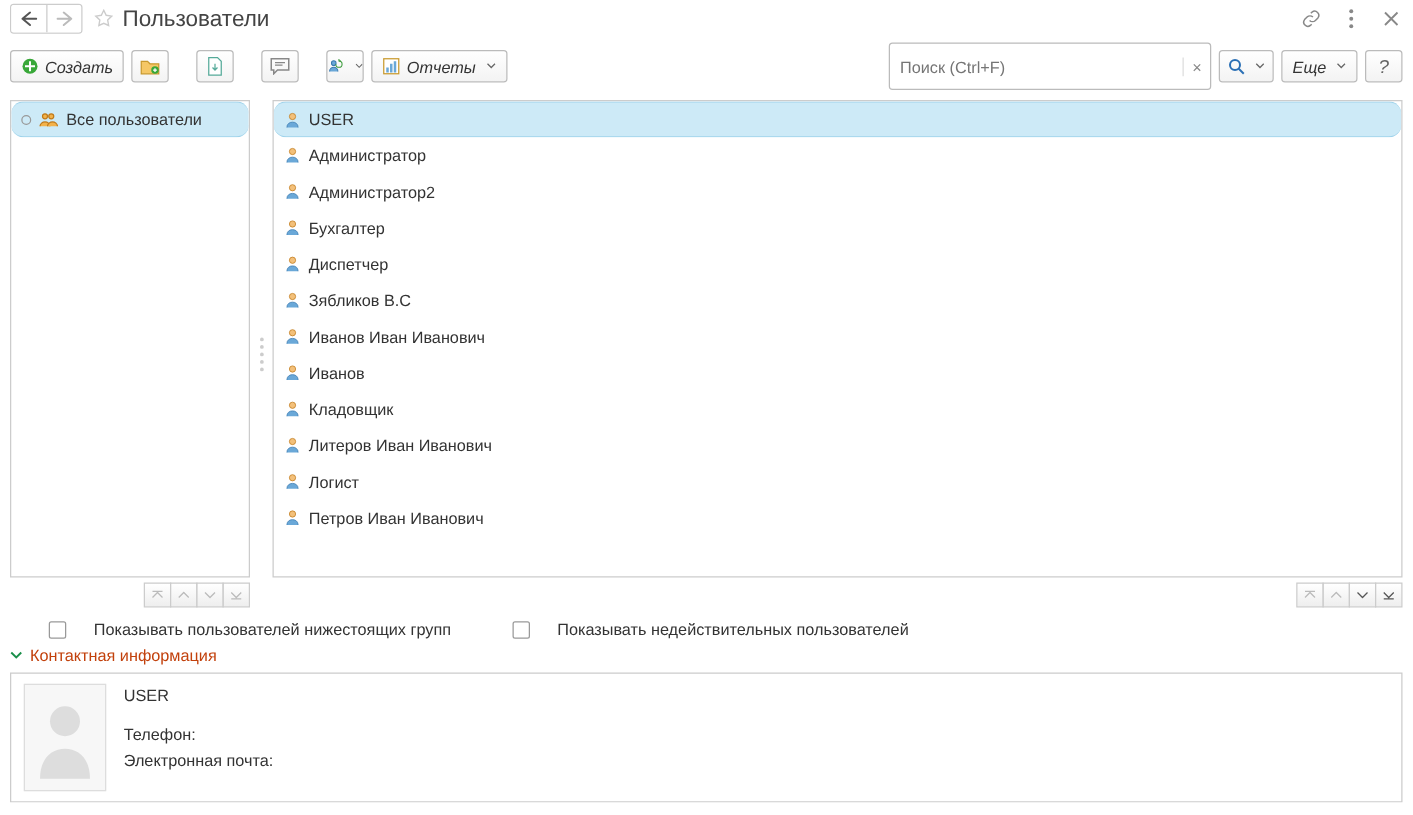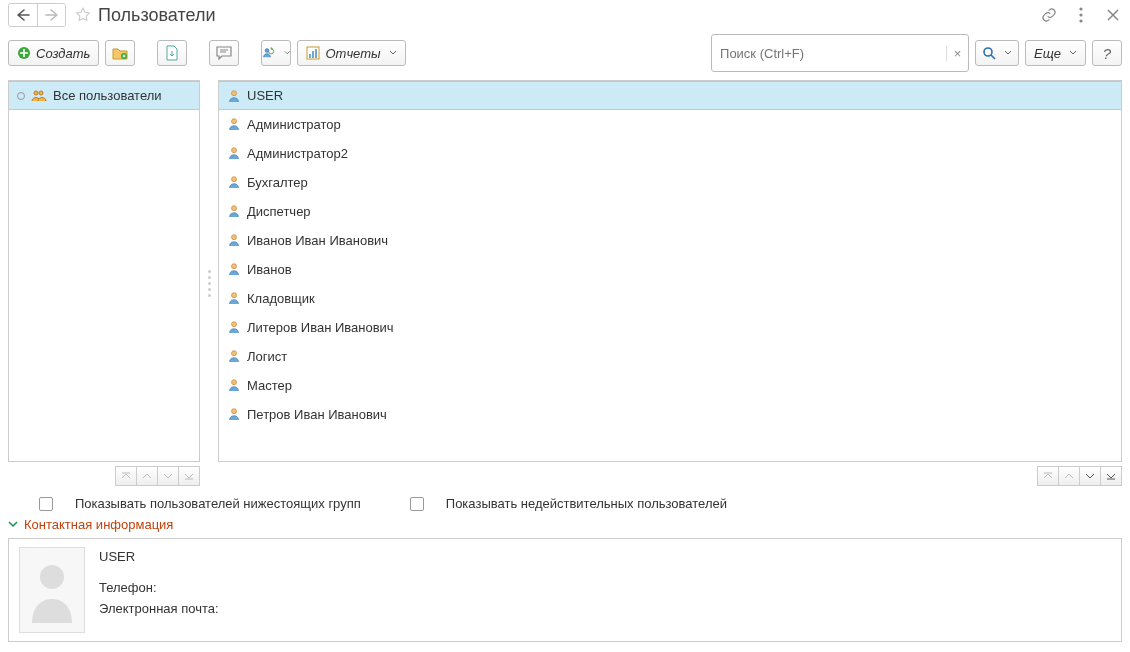--- a/index.html
+++ b/index.html
@@ -58,21 +58,21 @@
   .right-panel { flex: 1; display: flex; flex-direction: column; }
   .gutter { width: 6px; display: flex; flex-direction: column; justify-content: center; align-items: center; gap: 3px; }
   .gutter span { width: 3px; height: 3px; background: #ccc; border-radius: 50%; }
 
   .tree-box, .list-box {
     border: 1px solid #ccc; background: #fff; height: 382px; overflow: hidden; position: relative;
   }
   .tree-row, .list-row {
     display: flex; align-items: center; height: 29px; padding: 0 8px; gap: 6px; border-bottom: 1px solid transparent;
   }
-  .tree-row.selected, .list-row.selected { background: #cdeaf7; border-top: 1px solid #9fd3eb; border-bottom: 1px solid #9fd3eb; }
+  .tree-row.selected, .list-row.selected { background: #cdeaf7; border-top: 1px solid #9fd3eb; border-bottom: 1px solid #9fd3eb; border-radius: 10px; }
   .tree-row .circ { width: 8px; height: 8px; border: 1px solid #999; border-radius: 50%; }
   .user-ico { width: 14px; height: 14px; }
   .list-box { overflow-y: hidden; }
   .list-rows { height: 100%; overflow: hidden; }
 
   .nav-ctrls { display: flex; justify-content: flex-end; margin-top: 4px; }
   .nav-ctrls .sm {
     width: 22px; height: 20px; border: 1px solid #ccc; background: linear-gradient(#fff,#eee);
     display: inline-flex; align-items: center; justify-content: center; cursor: pointer; margin-left: -1px;
   }
@@ -301,20 +301,27 @@
               <circle cx="7" cy="4.2" r="2.5" fill="#f3c07a" stroke="#c07a1a" stroke-width="0.6"></circle>
               <path d="M2.5 13c0-2.8 2-4.3 4.5-4.3s4.5 1.5 4.5 4.3" fill="#6aa8d8" stroke="#3a7ab0" stroke-width="0.6"></path>
             </svg>
             <span>Диспетчер</span>
           </div>
           <div class="list-row">
             <svg class="user-ico" width="14" height="14" viewBox="0 0 14 14">
               <circle cx="7" cy="4.2" r="2.5" fill="#f3c07a" stroke="#c07a1a" stroke-width="0.6"></circle>
               <path d="M2.5 13c0-2.8 2-4.3 4.5-4.3s4.5 1.5 4.5 4.3" fill="#6aa8d8" stroke="#3a7ab0" stroke-width="0.6"></path>
             </svg>
+            <span>Зябликов В.С</span>
+          </div>
+          <div class="list-row">
+            <svg class="user-ico" width="14" height="14" viewBox="0 0 14 14">
+              <circle cx="7" cy="4.2" r="2.5" fill="#f3c07a" stroke="#c07a1a" stroke-width="0.6"></circle>
+              <path d="M2.5 13c0-2.8 2-4.3 4.5-4.3s4.5 1.5 4.5 4.3" fill="#6aa8d8" stroke="#3a7ab0" stroke-width="0.6"></path>
+            </svg>
             <span>Иванов Иван Иванович</span>
           </div>
           <div class="list-row">
             <svg class="user-ico" width="14" height="14" viewBox="0 0 14 14">
               <circle cx="7" cy="4.2" r="2.5" fill="#f3c07a" stroke="#c07a1a" stroke-width="0.6"></circle>
               <path d="M2.5 13c0-2.8 2-4.3 4.5-4.3s4.5 1.5 4.5 4.3" fill="#6aa8d8" stroke="#3a7ab0" stroke-width="0.6"></path>
             </svg>
             <span>Иванов</span>
           </div>
           <div class="list-row">
@@ -330,27 +337,20 @@
               <path d="M2.5 13c0-2.8 2-4.3 4.5-4.3s4.5 1.5 4.5 4.3" fill="#6aa8d8" stroke="#3a7ab0" stroke-width="0.6"></path>
             </svg>
             <span>Литеров Иван Иванович</span>
           </div>
           <div class="list-row">
             <svg class="user-ico" width="14" height="14" viewBox="0 0 14 14">
               <circle cx="7" cy="4.2" r="2.5" fill="#f3c07a" stroke="#c07a1a" stroke-width="0.6"></circle>
               <path d="M2.5 13c0-2.8 2-4.3 4.5-4.3s4.5 1.5 4.5 4.3" fill="#6aa8d8" stroke="#3a7ab0" stroke-width="0.6"></path>
             </svg>
             <span>Логист</span>
-          </div>
-          <div class="list-row">
-            <svg class="user-ico" width="14" height="14" viewBox="0 0 14 14">
-              <circle cx="7" cy="4.2" r="2.5" fill="#f3c07a" stroke="#c07a1a" stroke-width="0.6"></circle>
-              <path d="M2.5 13c0-2.8 2-4.3 4.5-4.3s4.5 1.5 4.5 4.3" fill="#6aa8d8" stroke="#3a7ab0" stroke-width="0.6"></path>
-            </svg>
-            <span>Мастер</span>
           </div>
           <div class="list-row">
             <svg class="user-ico" width="14" height="14" viewBox="0 0 14 14">
               <circle cx="7" cy="4.2" r="2.5" fill="#f3c07a" stroke="#c07a1a" stroke-width="0.6"></circle>
               <path d="M2.5 13c0-2.8 2-4.3 4.5-4.3s4.5 1.5 4.5 4.3" fill="#6aa8d8" stroke="#3a7ab0" stroke-width="0.6"></path>
             </svg>
             <span>Петров Иван Иванович</span>
           </div>
         </div>
     </div>

